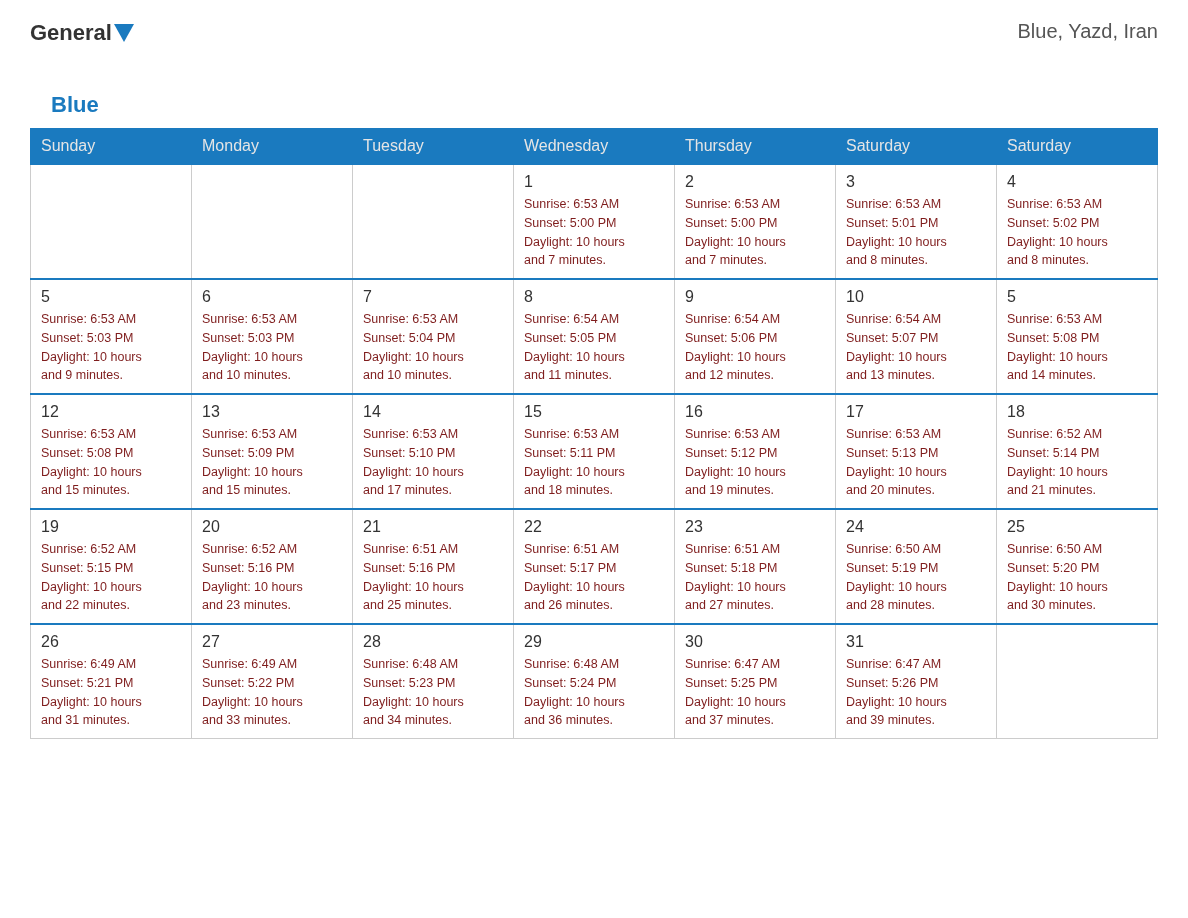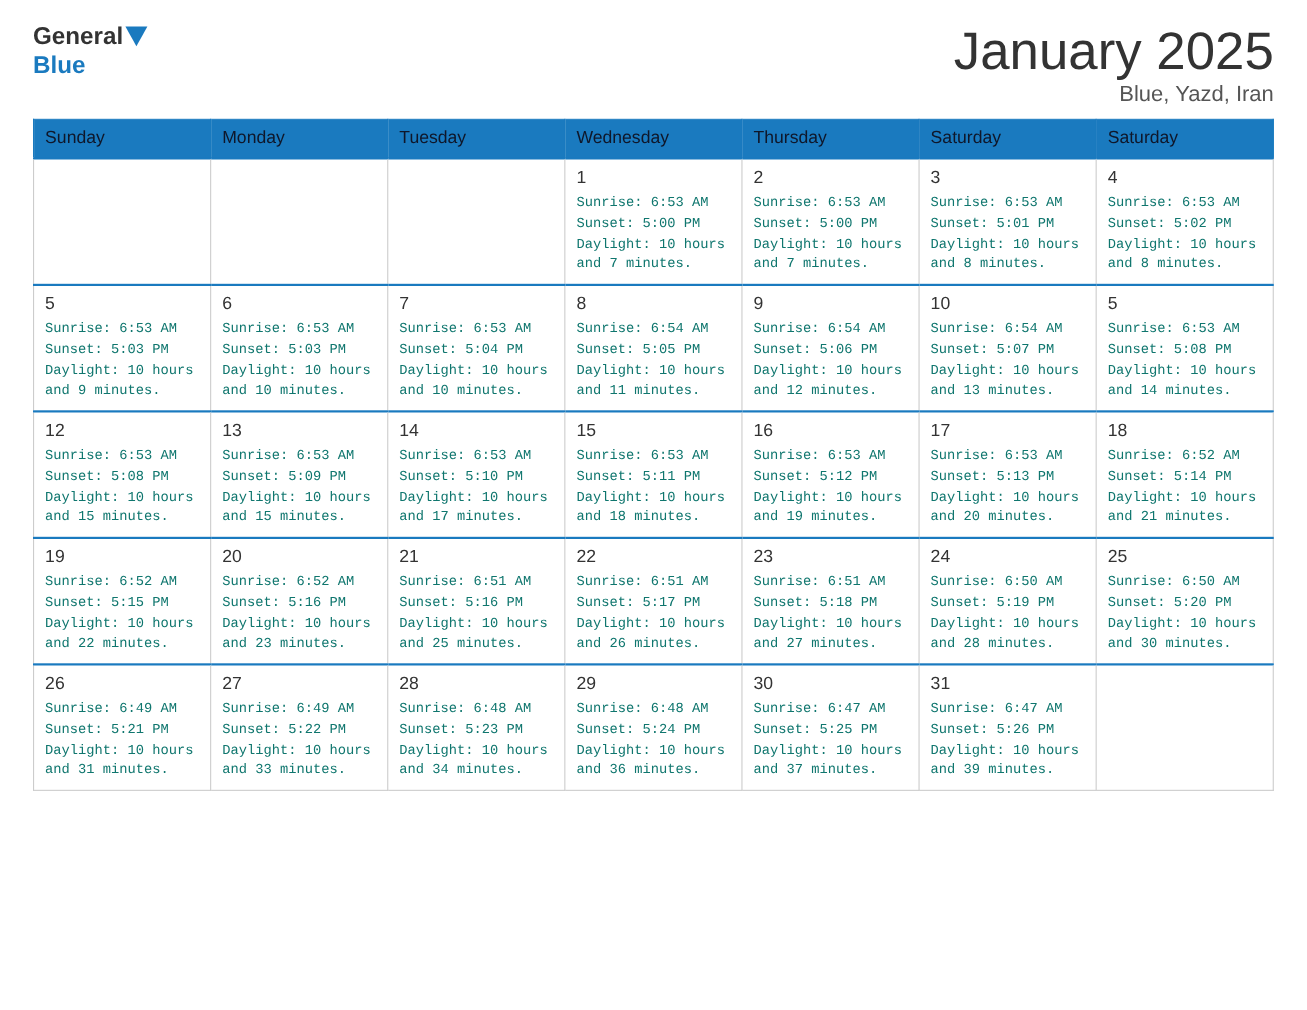--- a/index.html
+++ b/index.html
@@ -13,20 +13,21 @@
     .header {
       display: flex;
       justify-content: space-between;
       align-items: flex-start;
       margin-bottom: 10px;
     }
     .logo {
       display: flex;
       flex-direction: column;
       align-items: flex-start;
+      gap: 46px;
     }
     .logo-text {
       display: flex;
       align-items: center;
       font-size: 22px;
       font-weight: bold;
       color: #333;
     }
     .logo-general { color: #333; }
     .logo-triangle {
@@ -36,41 +37,42 @@
       border-left: 10px solid transparent;
       border-right: 10px solid transparent;
       border-top: 18px solid #1a7abf;
       margin: 0 2px;
       vertical-align: middle;
     }
     .logo-blue {
       color: #1a7abf;
       font-size: 22px;
       font-weight: bold;
+      margin-left: 21px;
     }
     .title-section {
       text-align: right;
     }
     .month-title {
       font-size: 48px;
       font-weight: normal;
       color: #333;
     }
     .location {
       font-size: 20px;
       color: #555;
     }
     table {
       width: 100%;
       border-collapse: collapse;
       table-layout: fixed;
     }
     thead th {
       background-color: #1a7abf;
-      color: #0f172a;
+      color: #e5e5e5;
       font-size: 16px;
       font-weight: normal;
       padding: 8px 10px;
       text-align: left;
       border: 1px solid #1a7abf;
     }
     tbody td {
       vertical-align: top;
       padding: 8px 10px;
       border: 1px solid #ccc;
@@ -81,40 +83,38 @@
     }
     .day-number {
       font-size: 16px;
       font-weight: normal;
       display: block;
       margin-bottom: 4px;
     }
     .day-info {
       font-size: 12.5px;
       line-height: 1.5;
-      color: #0f766e;
-      font-family: Liberation Mono, monospace;
+      color: #7f1d1d;
     }
     .empty-cell {
       background: #fff;
     }
   </style>
 </head>
 <body>
 
 <div class="header">
   <div class="logo">
     <div class="logo-text">
       <span class="logo-general">General</span>
       <span class="logo-triangle"></span>
     </div>
     <span class="logo-blue">Blue</span>
   </div>
   <div class="title-section">
-    <div class="month-title">January 2025</div>
     <div class="location">Blue, Yazd, Iran</div>
   </div>
 </div>
 
 <table>
   <thead>
     <tr>
     <th>Sunday</th>
         <th>Monday</th>
         <th>Tuesday</th>

